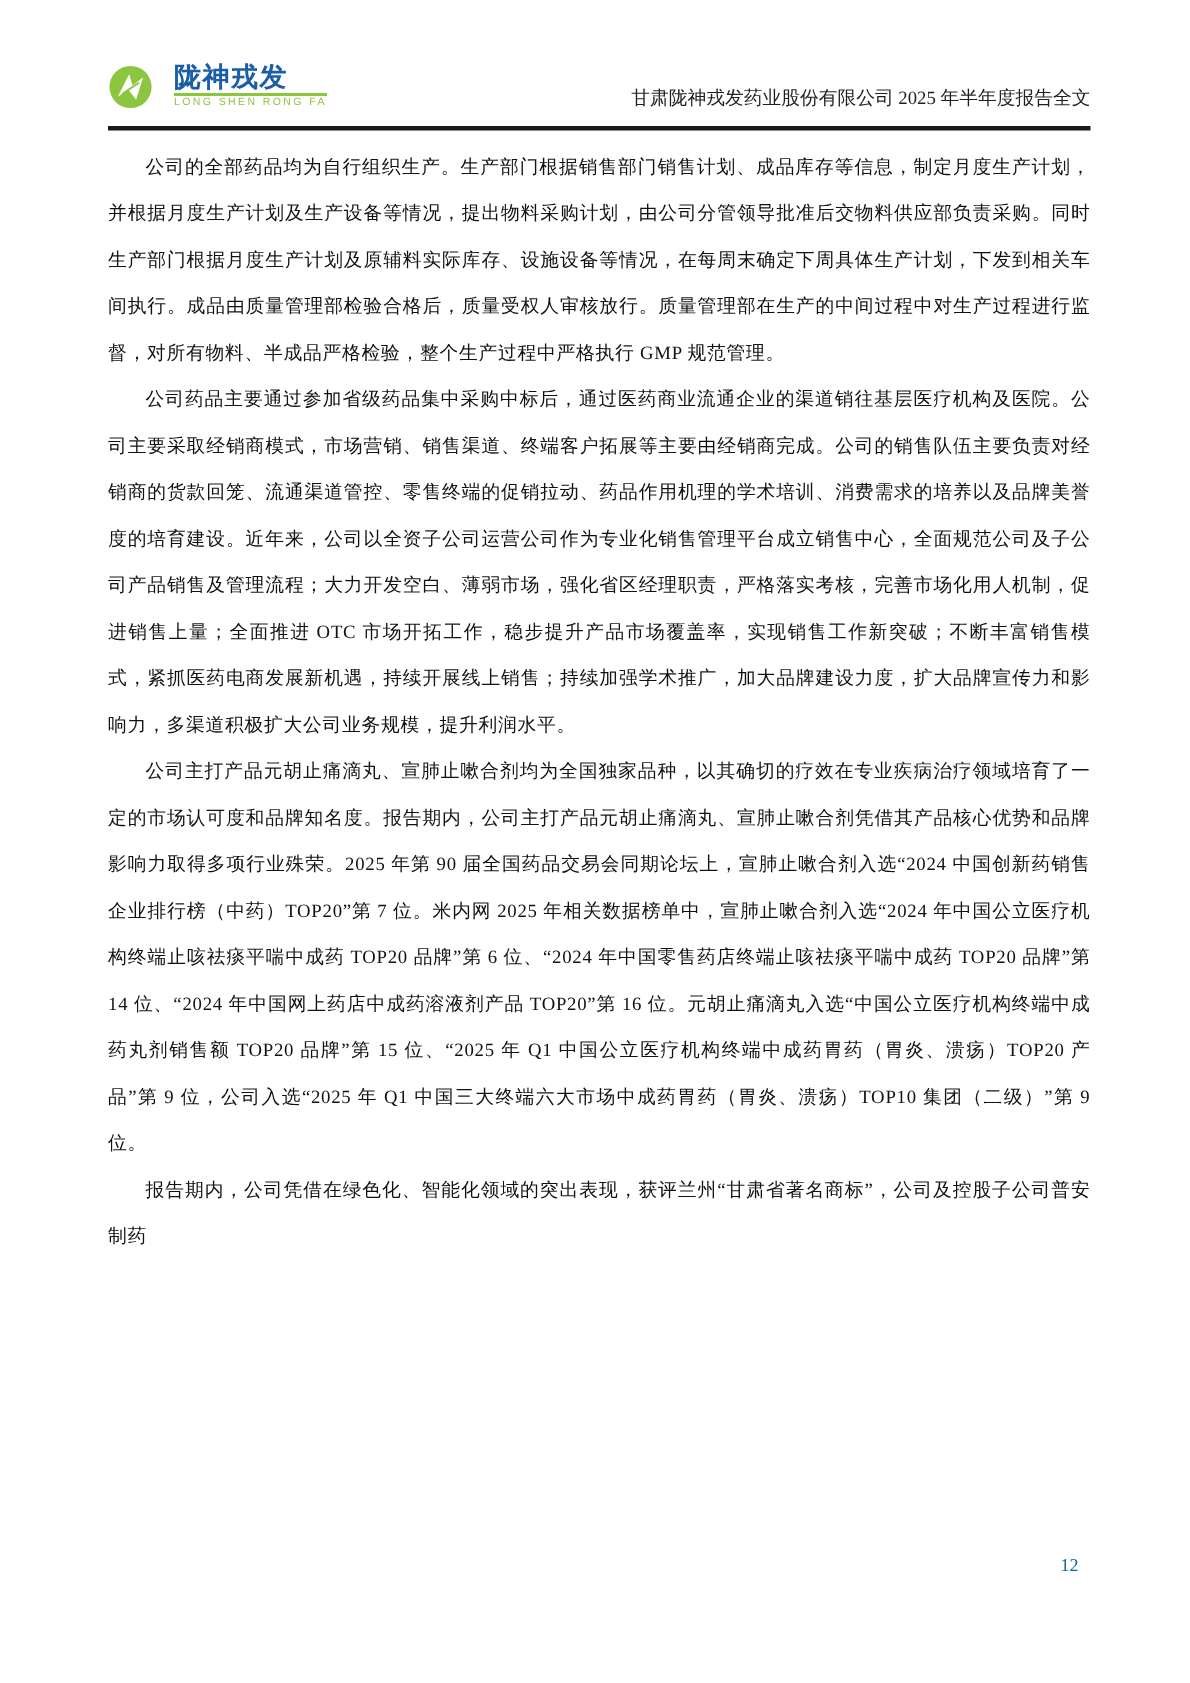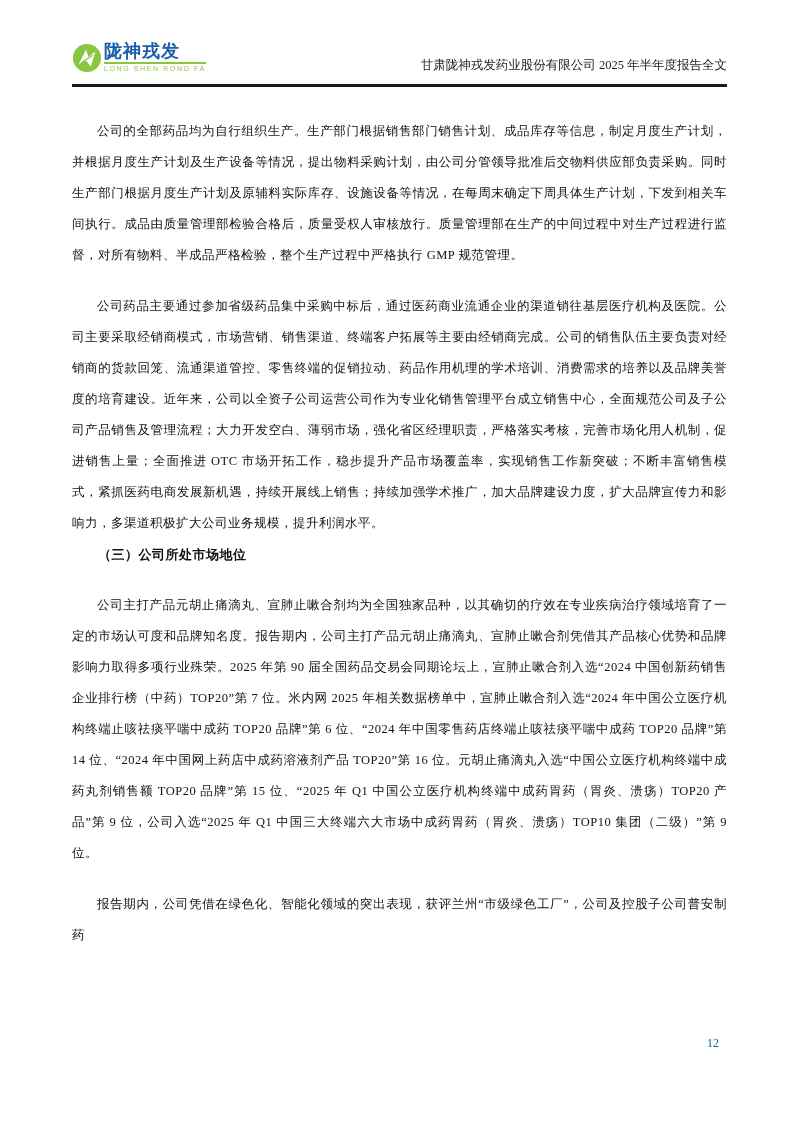--- a/index.html
+++ b/index.html
@@ -24,21 +24,21 @@
     justify-content: space-between;
     align-items: flex-end;
     padding-bottom: 5px;
   }
   .header-rule {
     position: absolute;
     left: 72px; top: 84px;
     width: 655px; height: 3px;
     background: #1a1a1a;
   }
-  .logo { display: flex; align-items: center; gap: 2px; }
+  .logo { display: flex; align-items: center; gap: 14px; }
   .logo-circle { width: 30px; height: 30px; flex: 0 0 auto; }
   .logo-textcol { display: flex; flex-direction: column; }
   .logo-cn {
     color: #1B5EA8;
     font-weight: bold;
     font-size: 18px;
     line-height: 19px;
     letter-spacing: 1px;
     border-bottom: 2px solid #8CC63F;
     padding-bottom: 1px;
@@ -65,21 +65,21 @@
     width: 655px;
   }
   .para {
     margin: 0;
     font-size: 12.5px;
     line-height: 31px;
     letter-spacing: 0.5px;
     color: #111111;
     text-align: justify;
   }
-  .indent { text-indent: 2em; margin-top: 20px; }
+  .indent { text-indent: 2em; }
   .heading {
     font-weight: bold;
     font-size: 13px;
     text-indent: 2em;
     text-align: left;
   }
 
   
   .page-num {
     position: absolute;
@@ -107,20 +107,19 @@
         <span class="logo-en">LONG SHEN RONG FA</span>
       </span>
     </div>
     <div class="header-title">甘肃陇神戎发药业股份有限公司 2025 年半年度报告全文</div>
   </div>
   <div class="header-rule"></div>
 
   <main class="content">
     <p class="para indent">公司的全部药品均为自行组织生产。生产部门根据销售部门销售计划、成品库存等信息，制定月度生产计划，并根据月度生产计划及生产设备等情况，提出物料采购计划，由公司分管领导批准后交物料供应部负责采购。同时生产部门根据月度生产计划及原辅料实际库存、设施设备等情况，在每周末确定下周具体生产计划，下发到相关车间执行。成品由质量管理部检验合格后，质量受权人审核放行。质量管理部在生产的中间过程中对生产过程进行监督，对所有物料、半成品严格检验，整个生产过程中严格执行 GMP 规范管理。</p>
     <p class="para indent">公司药品主要通过参加省级药品集中采购中标后，通过医药商业流通企业的渠道销往基层医疗机构及医院。公司主要采取经销商模式，市场营销、销售渠道、终端客户拓展等主要由经销商完成。公司的销售队伍主要负责对经销商的货款回笼、流通渠道管控、零售终端的促销拉动、药品作用机理的学术培训、消费需求的培养以及品牌美誉度的培育建设。近年来，公司以全资子公司运营公司作为专业化销售管理平台成立销售中心，全面规范公司及子公司产品销售及管理流程；大力开发空白、薄弱市场，强化省区经理职责，严格落实考核，完善市场化用人机制，促进销售上量；全面推进 OTC 市场开拓工作，稳步提升产品市场覆盖率，实现销售工作新突破；不断丰富销售模式，紧抓医药电商发展新机遇，持续开展线上销售；持续加强学术推广，加大品牌建设力度，扩大品牌宣传力和影响力，多渠道积极扩大公司业务规模，提升利润水平。</p>
-    <p class="para heading">（三）公司所处市场地位</p>
     <p class="para indent">公司主打产品元胡止痛滴丸、宣肺止嗽合剂均为全国独家品种，以其确切的疗效在专业疾病治疗领域培育了一定的市场认可度和品牌知名度。报告期内，公司主打产品元胡止痛滴丸、宣肺止嗽合剂凭借其产品核心优势和品牌影响力取得多项行业殊荣。2025 年第 90 届全国药品交易会同期论坛上，宣肺止嗽合剂入选“2024 中国创新药销售企业排行榜（中药）TOP20”第 7 位。米内网 2025 年相关数据榜单中，宣肺止嗽合剂入选“2024 年中国公立医疗机构终端止咳祛痰平喘中成药 TOP20 品牌”第 6 位、“2024 年中国零售药店终端止咳祛痰平喘中成药 TOP20 品牌”第 14 位、“2024 年中国网上药店中成药溶液剂产品 TOP20”第 16 位。元胡止痛滴丸入选“中国公立医疗机构终端中成药丸剂销售额 TOP20 品牌”第 15 位、“2025 年 Q1 中国公立医疗机构终端中成药胃药（胃炎、溃疡）TOP20 产品”第 9 位，公司入选“2025 年 Q1 中国三大终端六大市场中成药胃药（胃炎、溃疡）TOP10 集团（二级）”第 9 位。</p>
-    <p class="para indent">报告期内，公司凭借在绿色化、智能化领域的突出表现，获评兰州“市级绿色工厂”，公司及控股子公司普安制药</p>
+    <p class="para indent">报告期内，公司凭借在绿色化、智能化领域的突出表现，获评兰州“甘肃省著名商标”，公司及控股子公司普安制药</p>
   </main>
 
   <div class="page-num">12</div>
 
 </div>
 
 </body></html>

